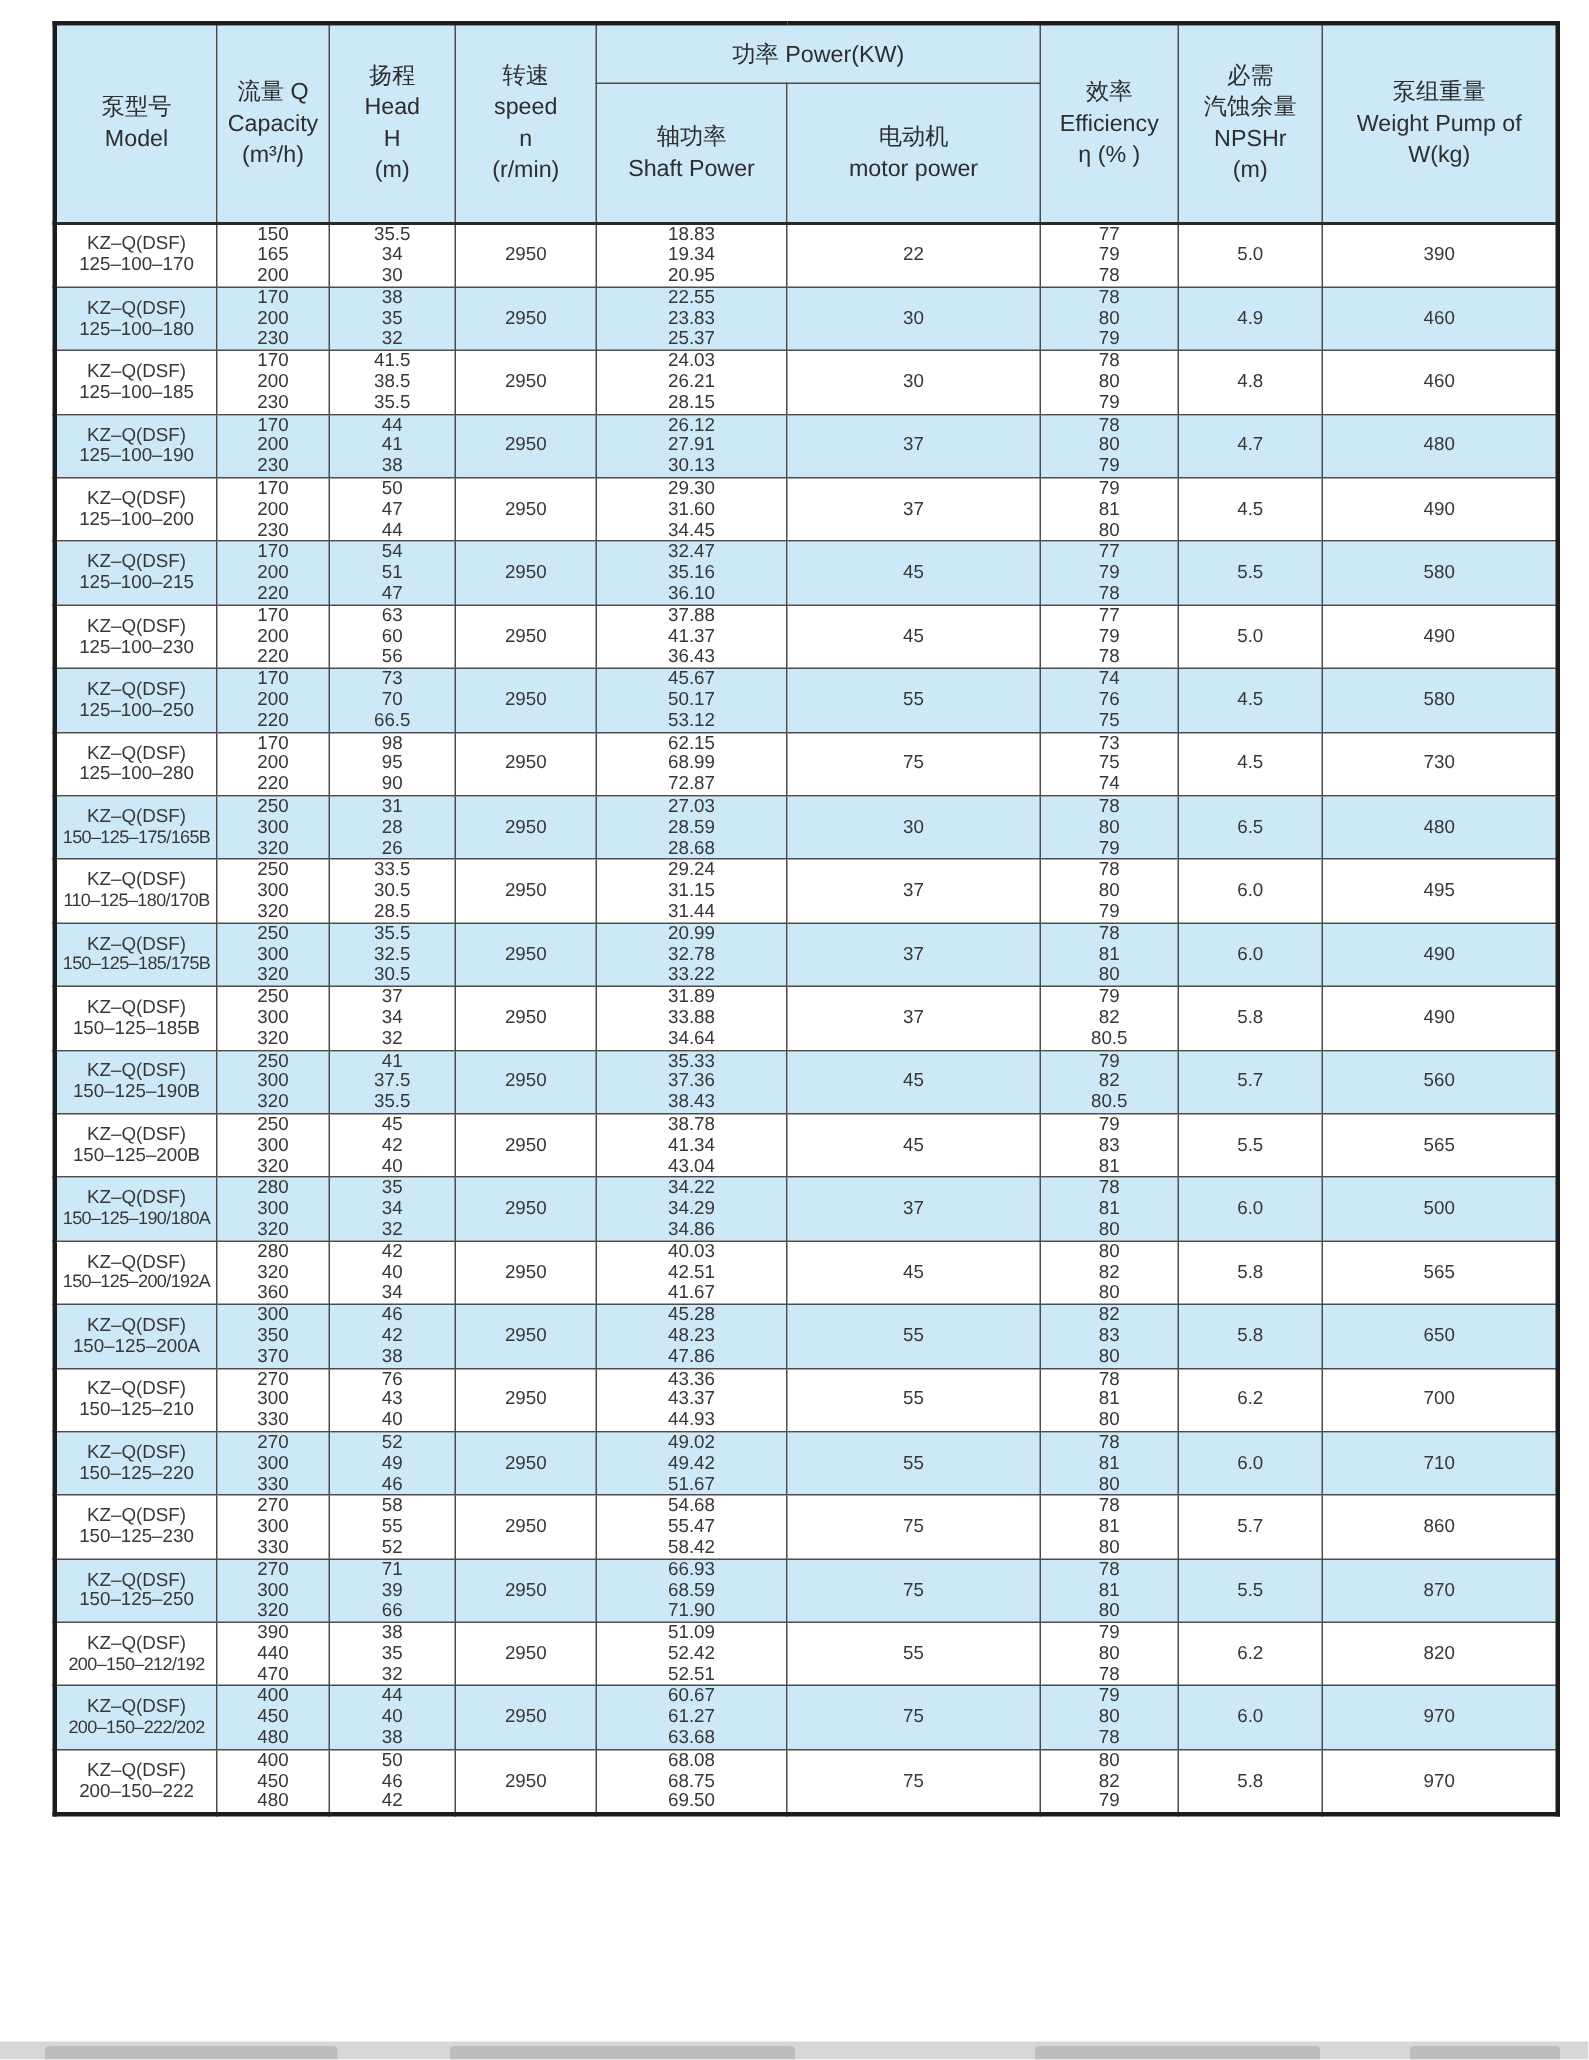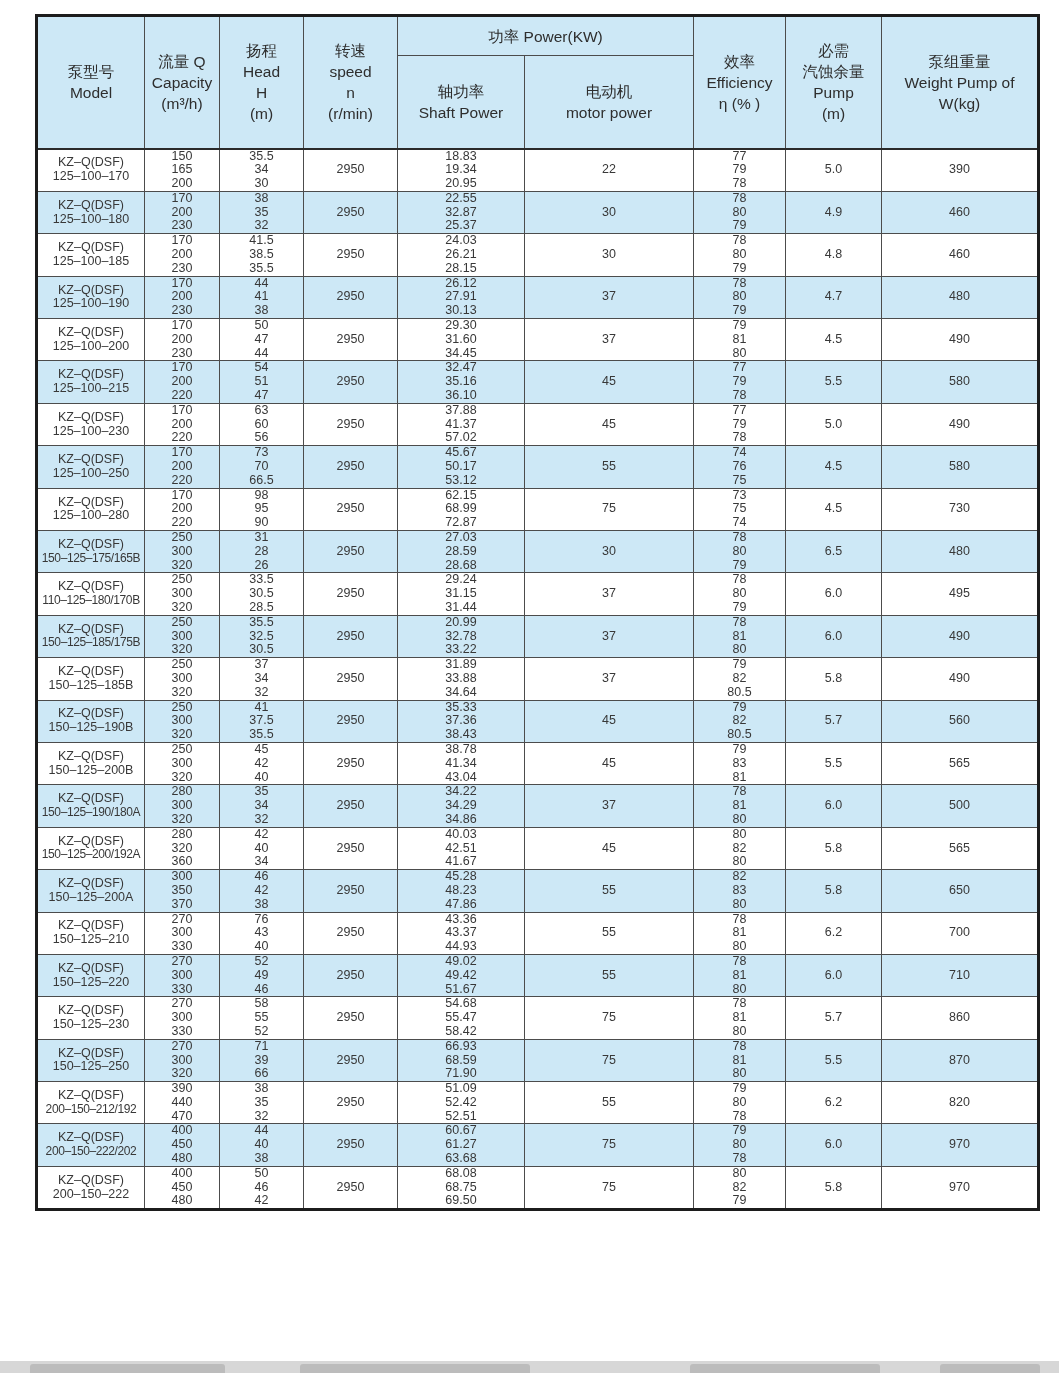--- a/index.html
+++ b/index.html
@@ -84,21 +84,21 @@
       </th>
       <th colspan="2">功率 Power(KW)</th>
       <th rowspan="2">
         <div>效率</div>
         <div>Efficiency</div>
         <div>η (% )</div>
       </th>
       <th rowspan="2">
         <div>必需</div>
         <div>汽蚀余量</div>
-        <div>Pump</div>
+        <div>NPSHr</div>
         <div>(m)</div>
       </th>
       <th rowspan="2">
         <div>泵组重量</div>
         <div>Weight Pump of</div>
         <div>W(kg)</div>
       </th>
     </tr>
     <tr class="hrow2">
       <th>
@@ -154,21 +154,21 @@
       <div>230</div>
     </td>
     <td>
       <div>38</div>
       <div>35</div>
       <div>32</div>
     </td>
     <td>2950</td>
     <td>
       <div>22.55</div>
-      <div>32.87</div>
+      <div>23.83</div>
       <div>25.37</div>
     </td>
     <td>30</td>
     <td>
       <div>78</div>
       <div>80</div>
       <div>79</div>
     </td>
     <td>4.9</td>
     <td>460</td>
@@ -310,21 +310,21 @@
     </td>
     <td>
       <div>63</div>
       <div>60</div>
       <div>56</div>
     </td>
     <td>2950</td>
     <td>
       <div>37.88</div>
       <div>41.37</div>
-      <div>57.02</div>
+      <div>36.43</div>
     </td>
     <td>45</td>
     <td>
       <div>77</div>
       <div>79</div>
       <div>78</div>
     </td>
     <td>5.0</td>
     <td>490</td>
   </tr>

